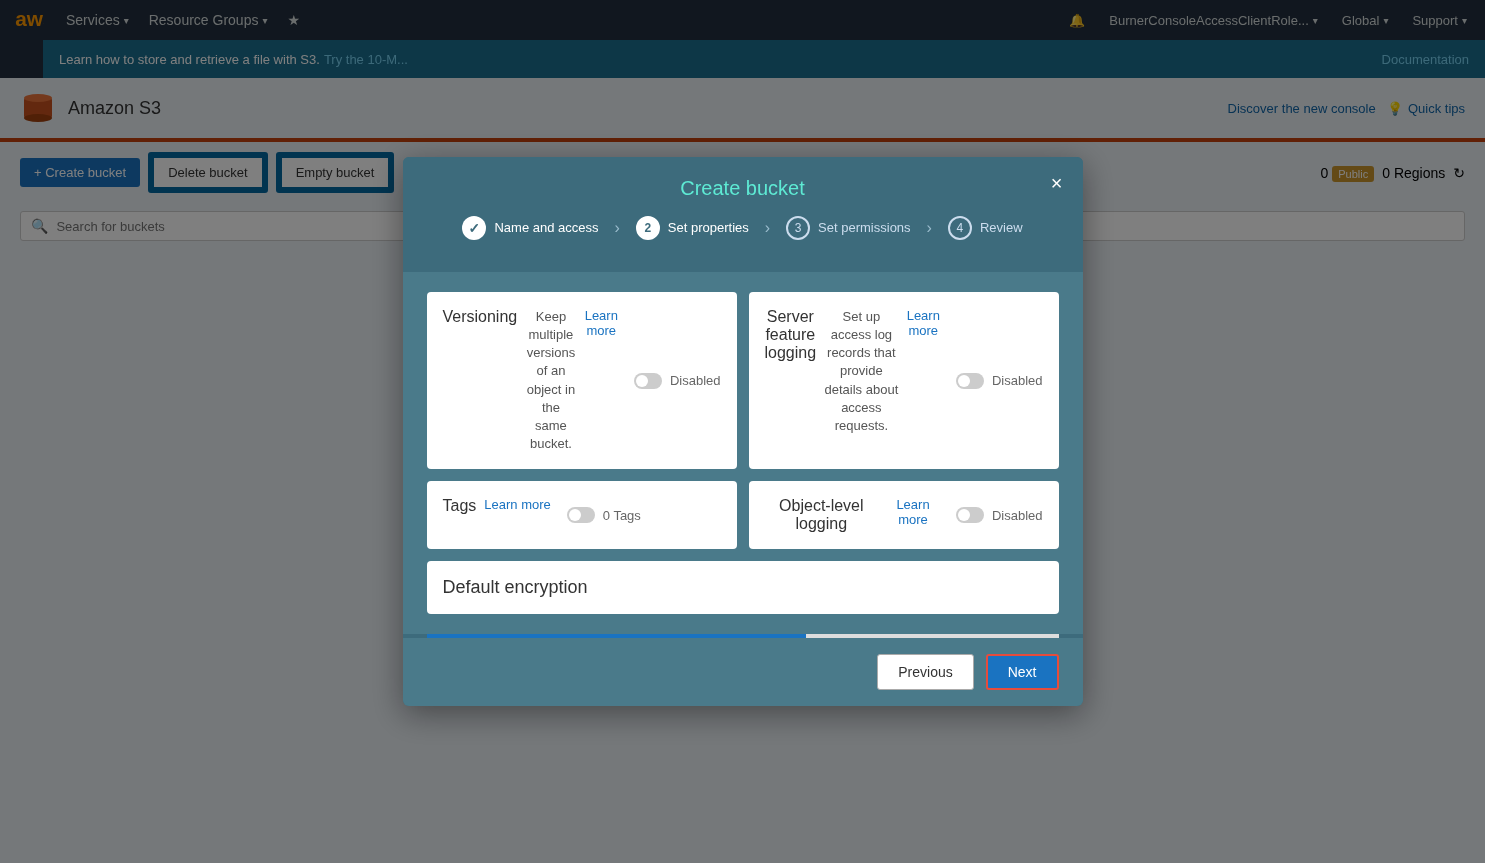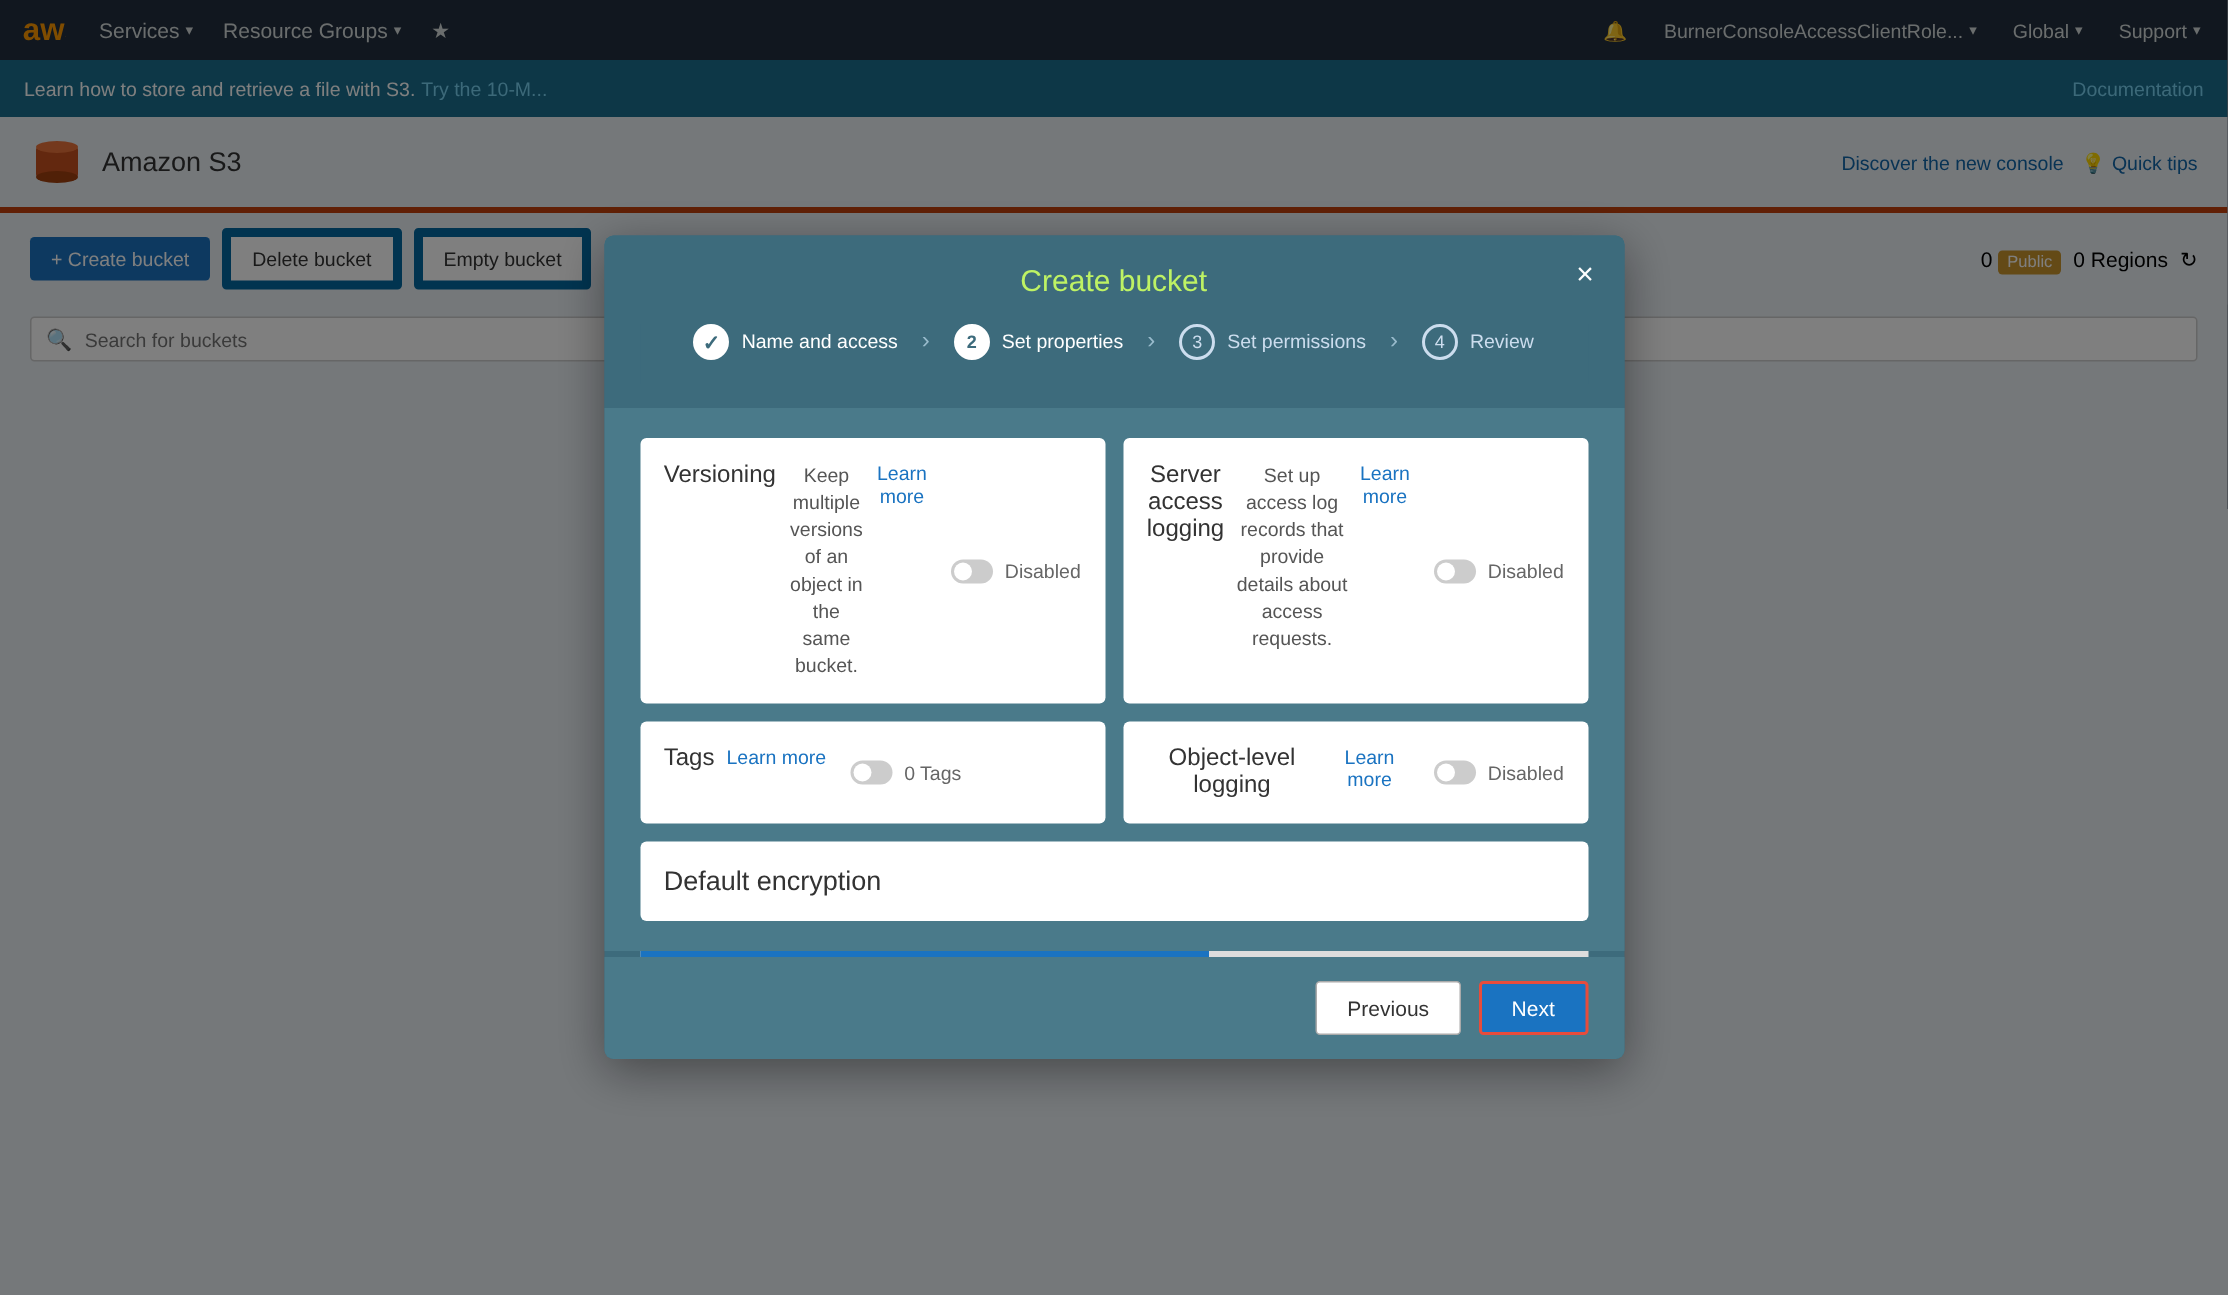--- a/index.html
+++ b/index.html
@@ -37,20 +37,21 @@
     
     .info-bar {
       background: #1a6e8e;
       color: #fff;
       padding: 0 16px;
       height: 38px;
       display: flex;
       align-items: center;
       font-size: 13px;
       gap: 4px;
+      margin-left: 43px;
     }
     .info-bar a { color: #79d2f2; text-decoration: none; }
     .info-bar-right { margin-left: auto; color: #79d2f2; cursor: pointer; }
 
     
     .main-area {
       background: #eaf0f5;
       min-height: calc(863px - 78px);
       position: relative;
     }
@@ -164,21 +165,21 @@
     }
     .modal-header {
       background: #3d6b7c;
       padding: 20px 24px 16px;
       border-radius: 6px 6px 0 0;
       text-align: center;
       position: relative;
     }
     .modal-title {
       font-size: 20px;
-      color: #bef264;
+      color: #5eead4;
       font-weight: 400;
       margin-bottom: 16px;
     }
     .close-btn {
       position: absolute;
       top: 16px; right: 20px;
       color: #fff;
       font-size: 20px;
       cursor: pointer;
       background: none; border: none;
@@ -500,21 +501,21 @@
             <div class="card-description">Keep multiple versions of an object in the same bucket.</div>
             <a class="card-learn-more">Learn more</a>
             <hr class="card-divider">
             <div class="toggle-row">
               <div class="toggle-circle"></div>
               <span class="toggle-label">Disabled</span>
             </div>
           </div>
 
           <div class="card">
-            <div class="card-title">Server access logging</div>
+            <div class="card-title">Server feature logging</div>
             <div class="card-description">Set up access log records that provide details about access requests.</div>
             <a class="card-learn-more">Learn more</a>
             <hr class="card-divider">
             <div class="toggle-row">
               <div class="toggle-circle"></div>
               <span class="toggle-label">Disabled</span>
             </div>
           </div>
 
           <div class="card">

